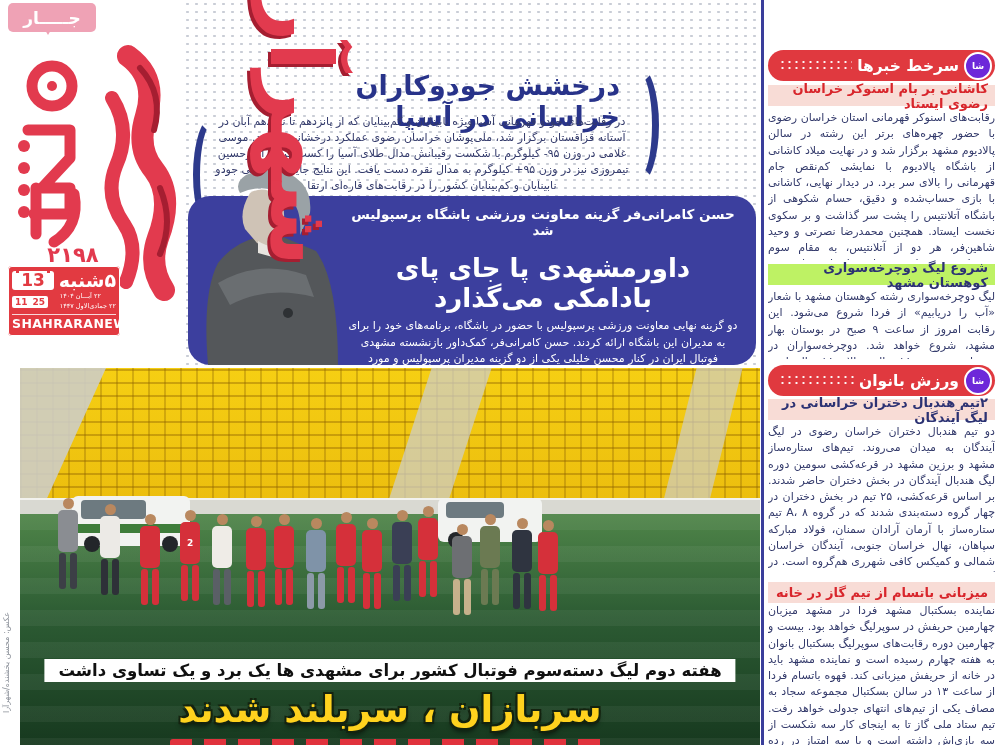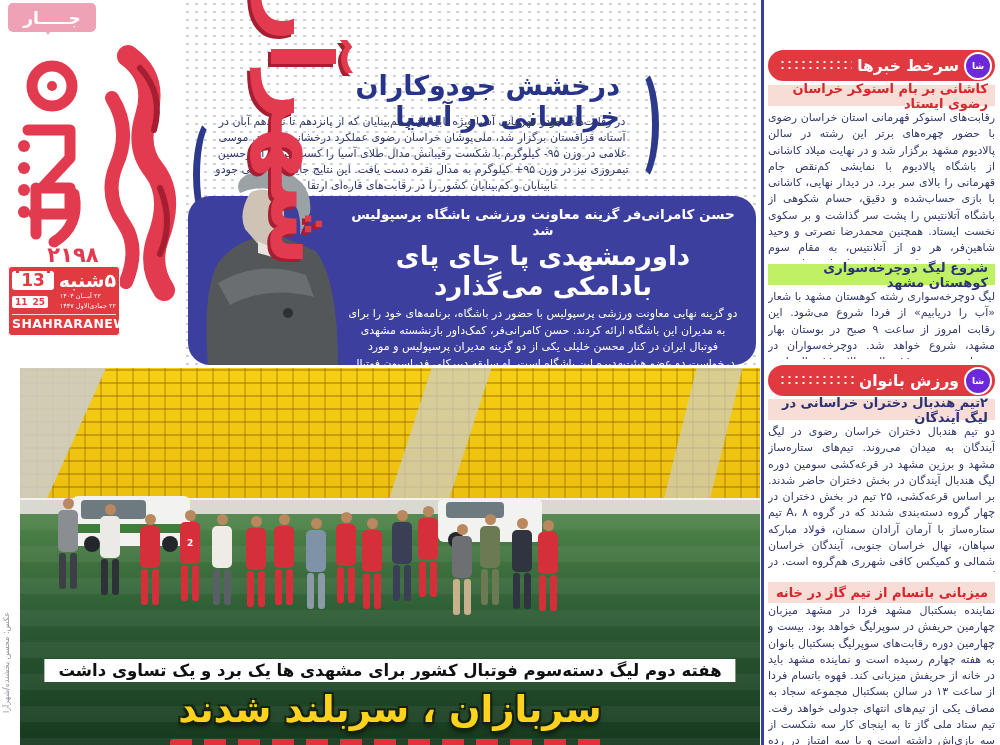--- a/index.html
+++ b/index.html
@@ -42,21 +42,21 @@
   .bracket.left{border-left-color:#2d3a8c;left:193px;top:116px;}
   .judo-headline{position:absolute;left:235px;top:70px;width:385px;text-align:right;color:#28338a;
     font-size:27px;font-weight:bold;}
   .judo-body{position:absolute;left:208px;top:114px;width:428px;color:#333a6b;font-size:11px;
     line-height:1.45;text-align:center;font-weight:500;}
 
   
   .blue-box{position:absolute;left:188px;top:196px;width:568px;height:169px;background:#3c3f9e;border-radius:22px;
     color:#fff;box-sizing:border-box;padding:10px 18px 8px 160px;text-align:center;}
   .bb-kicker{font-size:13.5px;font-weight:bold;}
-  .bb-headline{font-size:26px;font-weight:bold;margin-top:3px;}
+  .bb-headline{font-size:26px;font-weight:bold;margin-top:15px;}
   .bb-body{font-size:11px;line-height:1.5;margin-top:5px;font-weight:500;}
   .man{position:absolute;left:-158px;top:-33px;width:160px;height:202px;pointer-events:none;}
 
   
   .photo{position:absolute;left:20px;top:368px;width:740px;height:377px;overflow:hidden;background:#2c5b33;}
   .seats{position:absolute;left:0;top:0;width:100%;height:133px;background:
     repeating-linear-gradient(0deg, rgba(140,95,0,.40) 0 2px, transparent 2px 13px),
     repeating-linear-gradient(90deg, rgba(120,80,0,.28) 0 2px, transparent 2px 16px),
     linear-gradient(180deg,#f6cf13,#ecbe0e);}
   .wedge{position:absolute;background:#cdcdc6;opacity:.9;}

